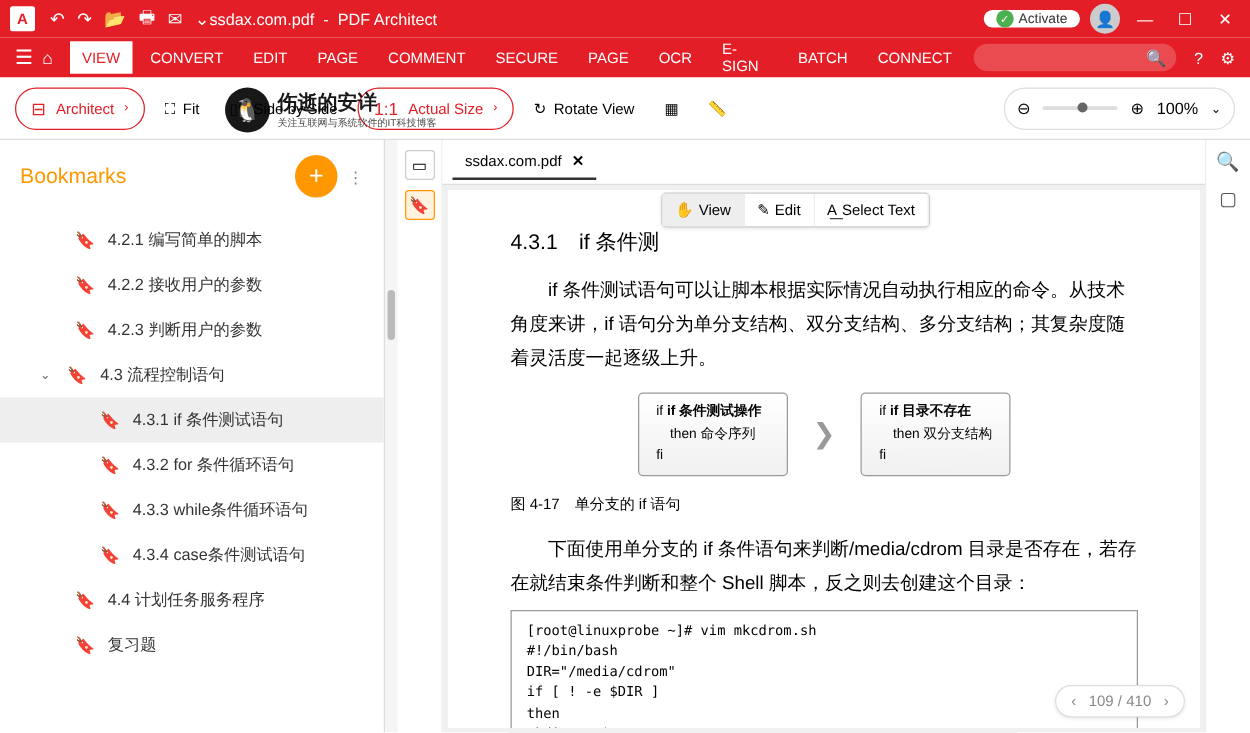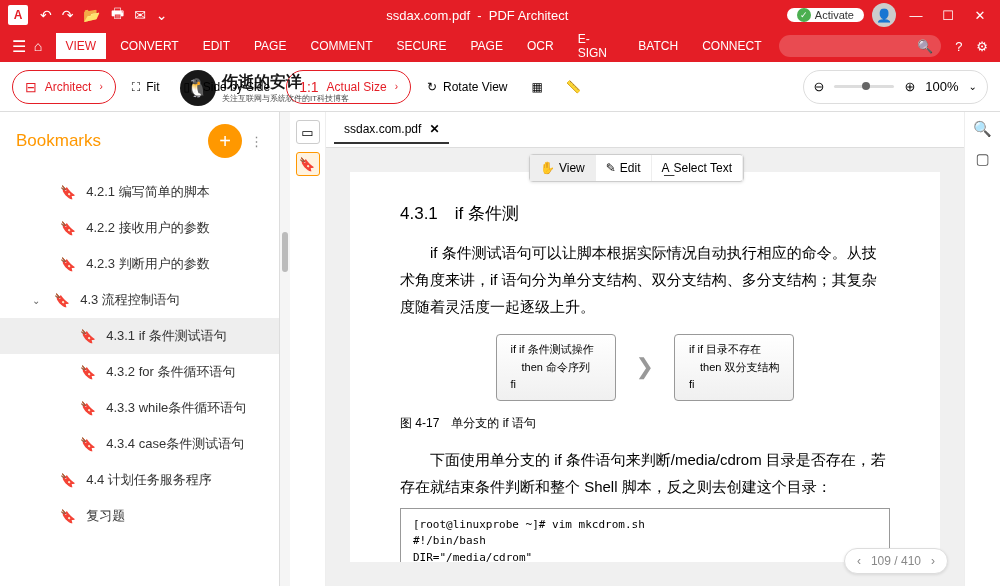--- a/index.html
+++ b/index.html
@@ -1,21 +1,21 @@
 <!DOCTYPE html>
 <html><head>
 <meta charset="utf-8">
 <style>
 *{margin:0;padding:0;box-sizing:border-box;font-family:"Segoe UI",Arial,sans-serif}
 body{width:1000px;height:586px;overflow:hidden;background:#fff;font-size:13px}
 .titlebar{height:30px;background:#e41e26;display:flex;align-items:center;color:#fff;padding:0 8px}
 .titlebar .logo{width:20px;height:20px;background:#fff;color:#e41e26;display:flex;align-items:center;justify-content:center;font-weight:bold;border-radius:2px;margin-right:12px;font-size:12px}
 .titlebar .qicons{display:flex;gap:10px;align-items:center}
 .titlebar .qicons span{font-size:14px;cursor:pointer}
-.titlebar .title{flex:1;text-align:center;font-size:13px}
+.titlebar .title{flex:1;font-size:13px}
 .titlebar .right{display:flex;align-items:center;gap:8px}
 .activate{background:#fff;color:#333;padding:0 10px;border-radius:12px;font-size:11px;display:flex;align-items:center;gap:4px}
 .activate::before{content:"✓";background:#4caf50;color:#fff;border-radius:50%;width:14px;height:14px;display:inline-flex;align-items:center;justify-content:center;font-size:9px}
 .winbtn{width:24px;height:24px;display:flex;align-items:center;justify-content:center;font-size:13px}
 .ribbon{height:32px;background:#e41e26;display:flex;align-items:center;padding:0 12px;gap:4px;color:#fff}
 .ribbon .tab{padding:6px 10px;font-size:12px;cursor:pointer}
 .ribbon .tab.active{background:#fff;color:#e41e26}
 .ribbon .menu{width:20px;font-size:16px}
 .ribbon .home{width:20px;font-size:14px}
 .ribbon .spacer{flex:1}
@@ -27,21 +27,21 @@
 .tool-group .chev{color:#e41e26;font-size:10px}
 .tool-simple{display:flex;align-items:center;gap:6px;padding:0 8px;font-size:12px}
 .zoom-group{margin-left:auto;border:1px solid #ddd;border-radius:18px;height:34px;display:flex;align-items:center;padding:0 10px;gap:10px}
 .zoom-slider{width:60px;height:3px;background:#ddd;border-radius:2px;position:relative}
 .zoom-slider::after{content:"";width:8px;height:8px;background:#666;border-radius:50%;position:absolute;top:-3px;left:28px}
 .watermark{position:absolute;top:70px;left:180px;z-index:5;display:flex;align-items:center;gap:6px;opacity:0.9}
 .watermark .wm-logo{width:36px;height:36px;background:#000;border-radius:50%;display:flex;align-items:center;justify-content:center;color:#fff;font-size:18px}
 .watermark .wm-text{font-size:16px;font-weight:bold}
 .watermark .wm-sub{font-size:8px;color:#333}
 .main{display:flex;height:474px}
-.sidebar{width:280px;border-right:1px solid #ddd;display:flex;flex-direction:column;background:#fff}
+.sidebar{width:308px;border-right:1px solid #ddd;display:flex;flex-direction:column;background:#fff}
 .sidebar-head{display:flex;align-items:center;padding:12px 16px;gap:8px}
 .sidebar-head .title{color:#ff9800;font-size:17px;flex:1}
 .add-btn{width:34px;height:34px;background:#ff9800;border-radius:50%;color:#fff;display:flex;align-items:center;justify-content:center;font-size:20px}
 .bmlist{flex:1;overflow-y:auto;padding:4px 0}
 .bm-item{display:flex;align-items:center;padding:9px 12px 9px 40px;gap:10px;font-size:13px;cursor:pointer;color:#333}
 .bm-item.l1{padding-left:60px}
 .bm-item.l2{padding-left:80px}
 .bm-item.selected{background:#eee}
 .bm-item .bmico{color:#666;font-size:13px}
 .bm-item.l0{padding-left:32px}
@@ -50,26 +50,26 @@
 .divider::after{content:"";position:absolute;top:120px;width:6px;height:40px;background:#bbb;left:2px;border-radius:3px}
 .tabstrip{width:36px;background:#fff;border-right:1px solid #eee;display:flex;flex-direction:column;align-items:center;padding-top:8px;gap:8px}
 .tabstrip .ts{width:24px;height:24px;display:flex;align-items:center;justify-content:center;font-size:13px;border:1px solid #ccc;border-radius:3px}
 .tabstrip .ts.active{background:#fff3e0;border-color:#ff9800;color:#ff9800}
 .content{flex:1;display:flex;flex-direction:column;background:#f0f0f0;position:relative}
 .doctabs{height:36px;background:#fff;border-bottom:1px solid #ddd;display:flex;align-items:center;padding:0 8px}
 .doctab{padding:6px 10px;font-size:12px;display:flex;align-items:center;gap:8px;border-bottom:2px solid #333}
 .floatbar{position:absolute;top:42px;right:220px;background:#fff;border:1px solid #ccc;border-radius:4px;display:flex;box-shadow:0 1px 3px rgba(0,0,0,0.1);z-index:3}
 .floatbar .fb{padding:6px 10px;font-size:12px;display:flex;align-items:center;gap:4px;border-right:1px solid #eee}
 .floatbar .fb.active{background:#eee}
-.page{background:#fff;margin:24px;flex:1;padding:30px 50px;overflow:auto;font-family:"SimSun",serif;position:relative}
+.page{background:#fff;margin:4px;flex:1;padding:30px 50px;overflow:auto;font-family:"SimSun",serif;position:relative}
 .page h3{font-size:17px;margin-bottom:14px;font-weight:normal}
 .page p{font-size:15px;line-height:1.8;text-indent:2em;margin-bottom:6px}
 .diagram{display:flex;justify-content:center;align-items:center;gap:20px;margin:14px 0}
 .dbox{border:1px solid #999;border-radius:4px;padding:6px 14px;font-size:11px;background:linear-gradient(#fff,#f0f0f0);line-height:1.6;font-family:monospace;min-width:120px}
-.dbox b{font-weight:normal}
+.dbox b{font-weight:bold}
 .darrow{font-size:22px;color:#999}
 .caption{text-align:left;font-size:12px;margin:8px 0 14px}
 .codebox{border:1px solid #999;padding:8px 12px;font-family:monospace;font-size:11px;line-height:1.5;margin:8px 0;white-space:pre}
 .righttools{width:36px;background:#fff;border-left:1px solid #eee;display:flex;flex-direction:column;align-items:center;padding-top:8px;gap:12px}
 .righttools span{font-size:15px;color:#555}
 .pagenav{position:absolute;bottom:12px;right:16px;background:#fff;border:1px solid #ddd;border-radius:18px;padding:5px 12px;display:flex;align-items:center;gap:10px;font-size:12px;color:#888;box-shadow:0 1px 3px rgba(0,0,0,0.1)}
 </style>
 </head>
 <body>
 

